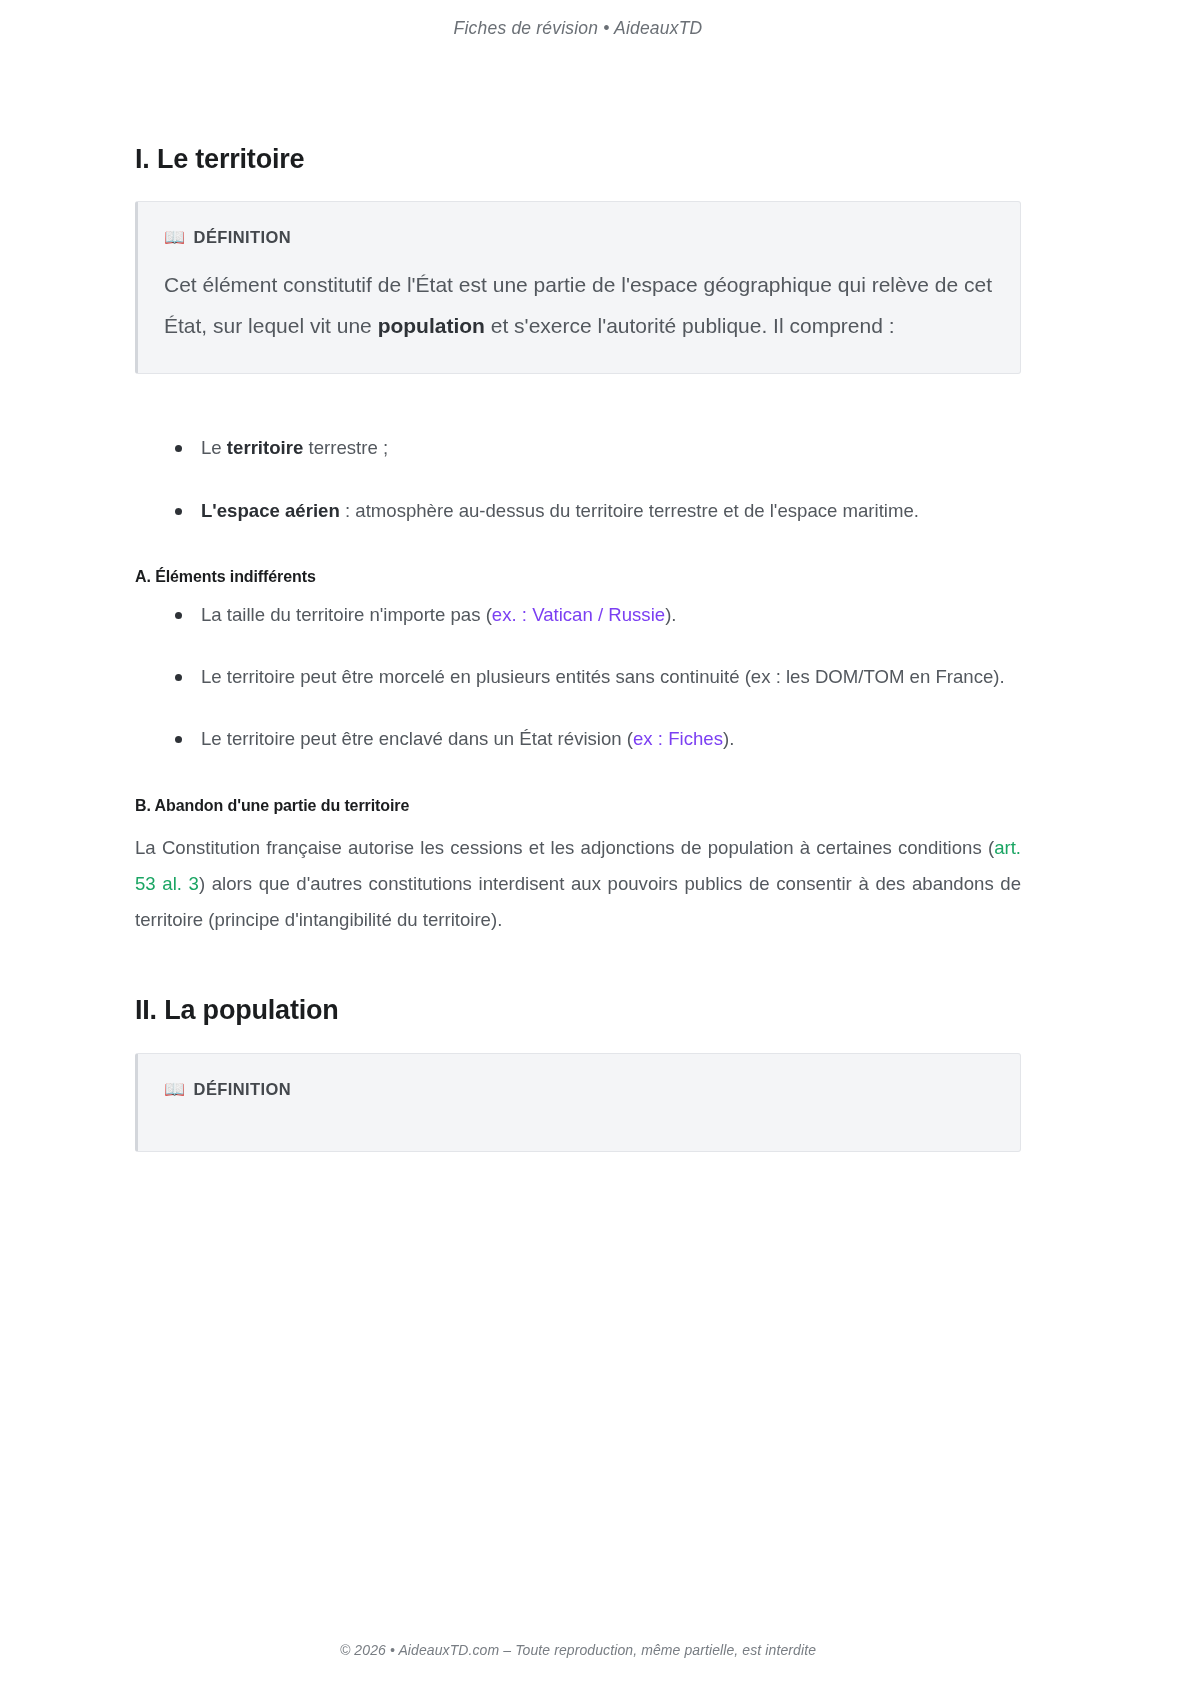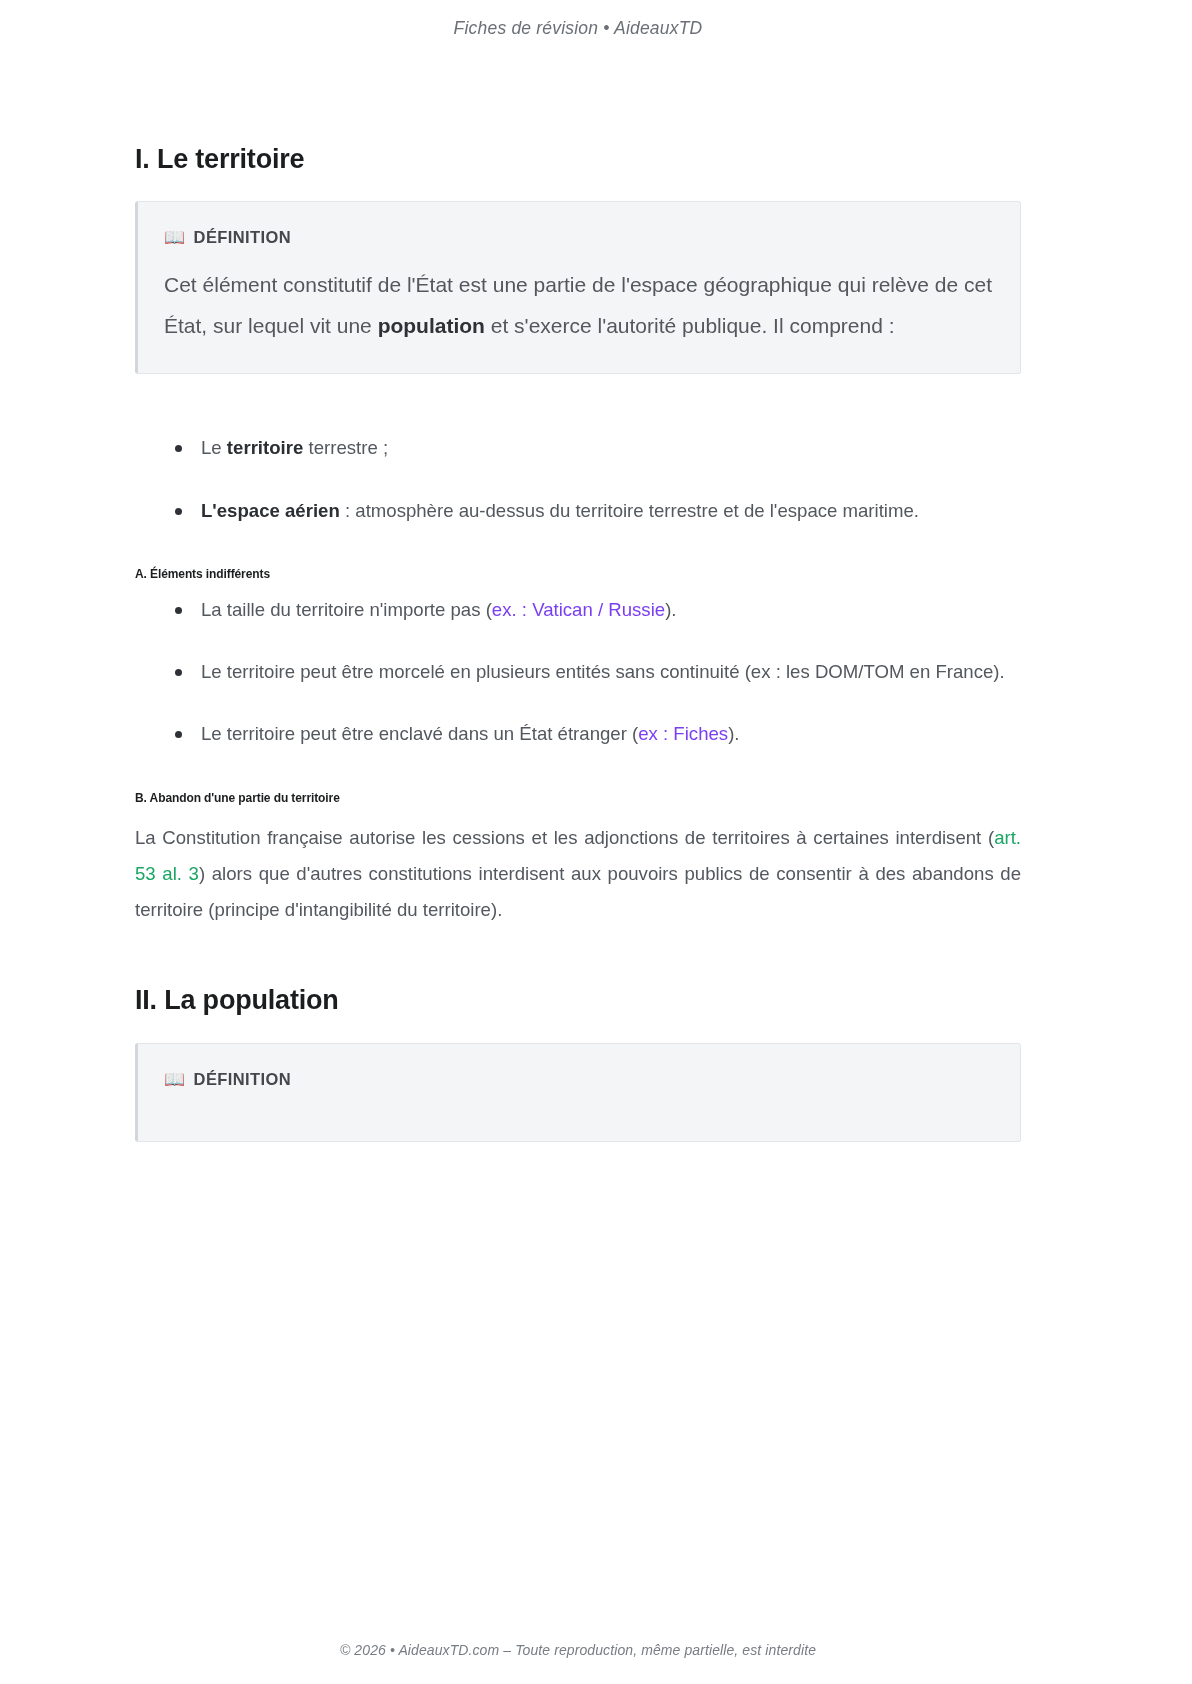--- a/index.html
+++ b/index.html
@@ -43,21 +43,21 @@
     font-weight: 700;
     color: #1b1d1f;
     letter-spacing: -0.2px;
     margin: 100px 0 0 0;
     line-height: 1.2;
   }
   h1.section-title.second {
     margin-top: 56px;
   }
   h2.sub-title {
-    font-size: 12px;
+    font-size: 16px;
     font-weight: 700;
     color: #1b1d1f;
     letter-spacing: -0.1px;
     margin: 38px 0 10px 0;
     line-height: 1.25;
   }
   .definition-box {
     margin-top: 26px;
     background: #f4f5f7;
     border: 1px solid #e3e5e9;
@@ -162,26 +162,26 @@
     <ul class="bullets spaced">
       <li><span>Le </span><b>territoire</b><span> terrestre ;</span></li>
       <li><b>L'espace aérien</b><span> : atmosphère au-dessus du territoire terrestre et de l'espace maritime.</span></li>
     </ul>
 
     <h2 class="sub-title">A. Éléments indifférents</h2>
 
     <ul class="bullets tight">
       <li><span>La taille du territoire n'importe pas (</span><span class="ex-purple">ex. : Vatican / Russie</span><span>).</span></li>
       <li><span>Le territoire peut être morcelé en plusieurs entités sans continuité (ex : les DOM/TOM en France).</span></li>
-      <li><span>Le territoire peut être enclavé dans un État étranger (</span><span class="ex-purple">ex : Fiches</span><span>).</span></li>
+      <li><span>Le territoire peut être enclavé dans un État révision (</span><span class="ex-purple">ex : Fiches</span><span>).</span></li>
     </ul>
 
     <h2 class="sub-title">B. Abandon d'une partie du territoire</h2>
 
-    <p class="para"><span>La Constitution française autorise les cessions et les adjonctions de territoires à certaines interdisent (</span><span class="ref-green">art. 53 al. 3</span><span>) alors que d'autres constitutions interdisent aux pouvoirs publics de consentir à des abandons de territoire (principe d'intangibilité du territoire).</span></p>
+    <p class="para"><span>La Constitution française autorise les cessions et les adjonctions de population à certaines conditions (</span><span class="ref-green">art. 53 al. 3</span><span>) alors que d'autres constitutions interdisent aux pouvoirs publics de consentir à des abandons de territoire (principe d'intangibilité du territoire).</span></p>
 
     <h1 class="section-title second">II. La population</h1>
 
     <div class="definition-box empty">
       <div class="def-label">
         <span class="emoji">📖</span>
         <span>DÉFINITION</span>
       </div>
     </div>
 

